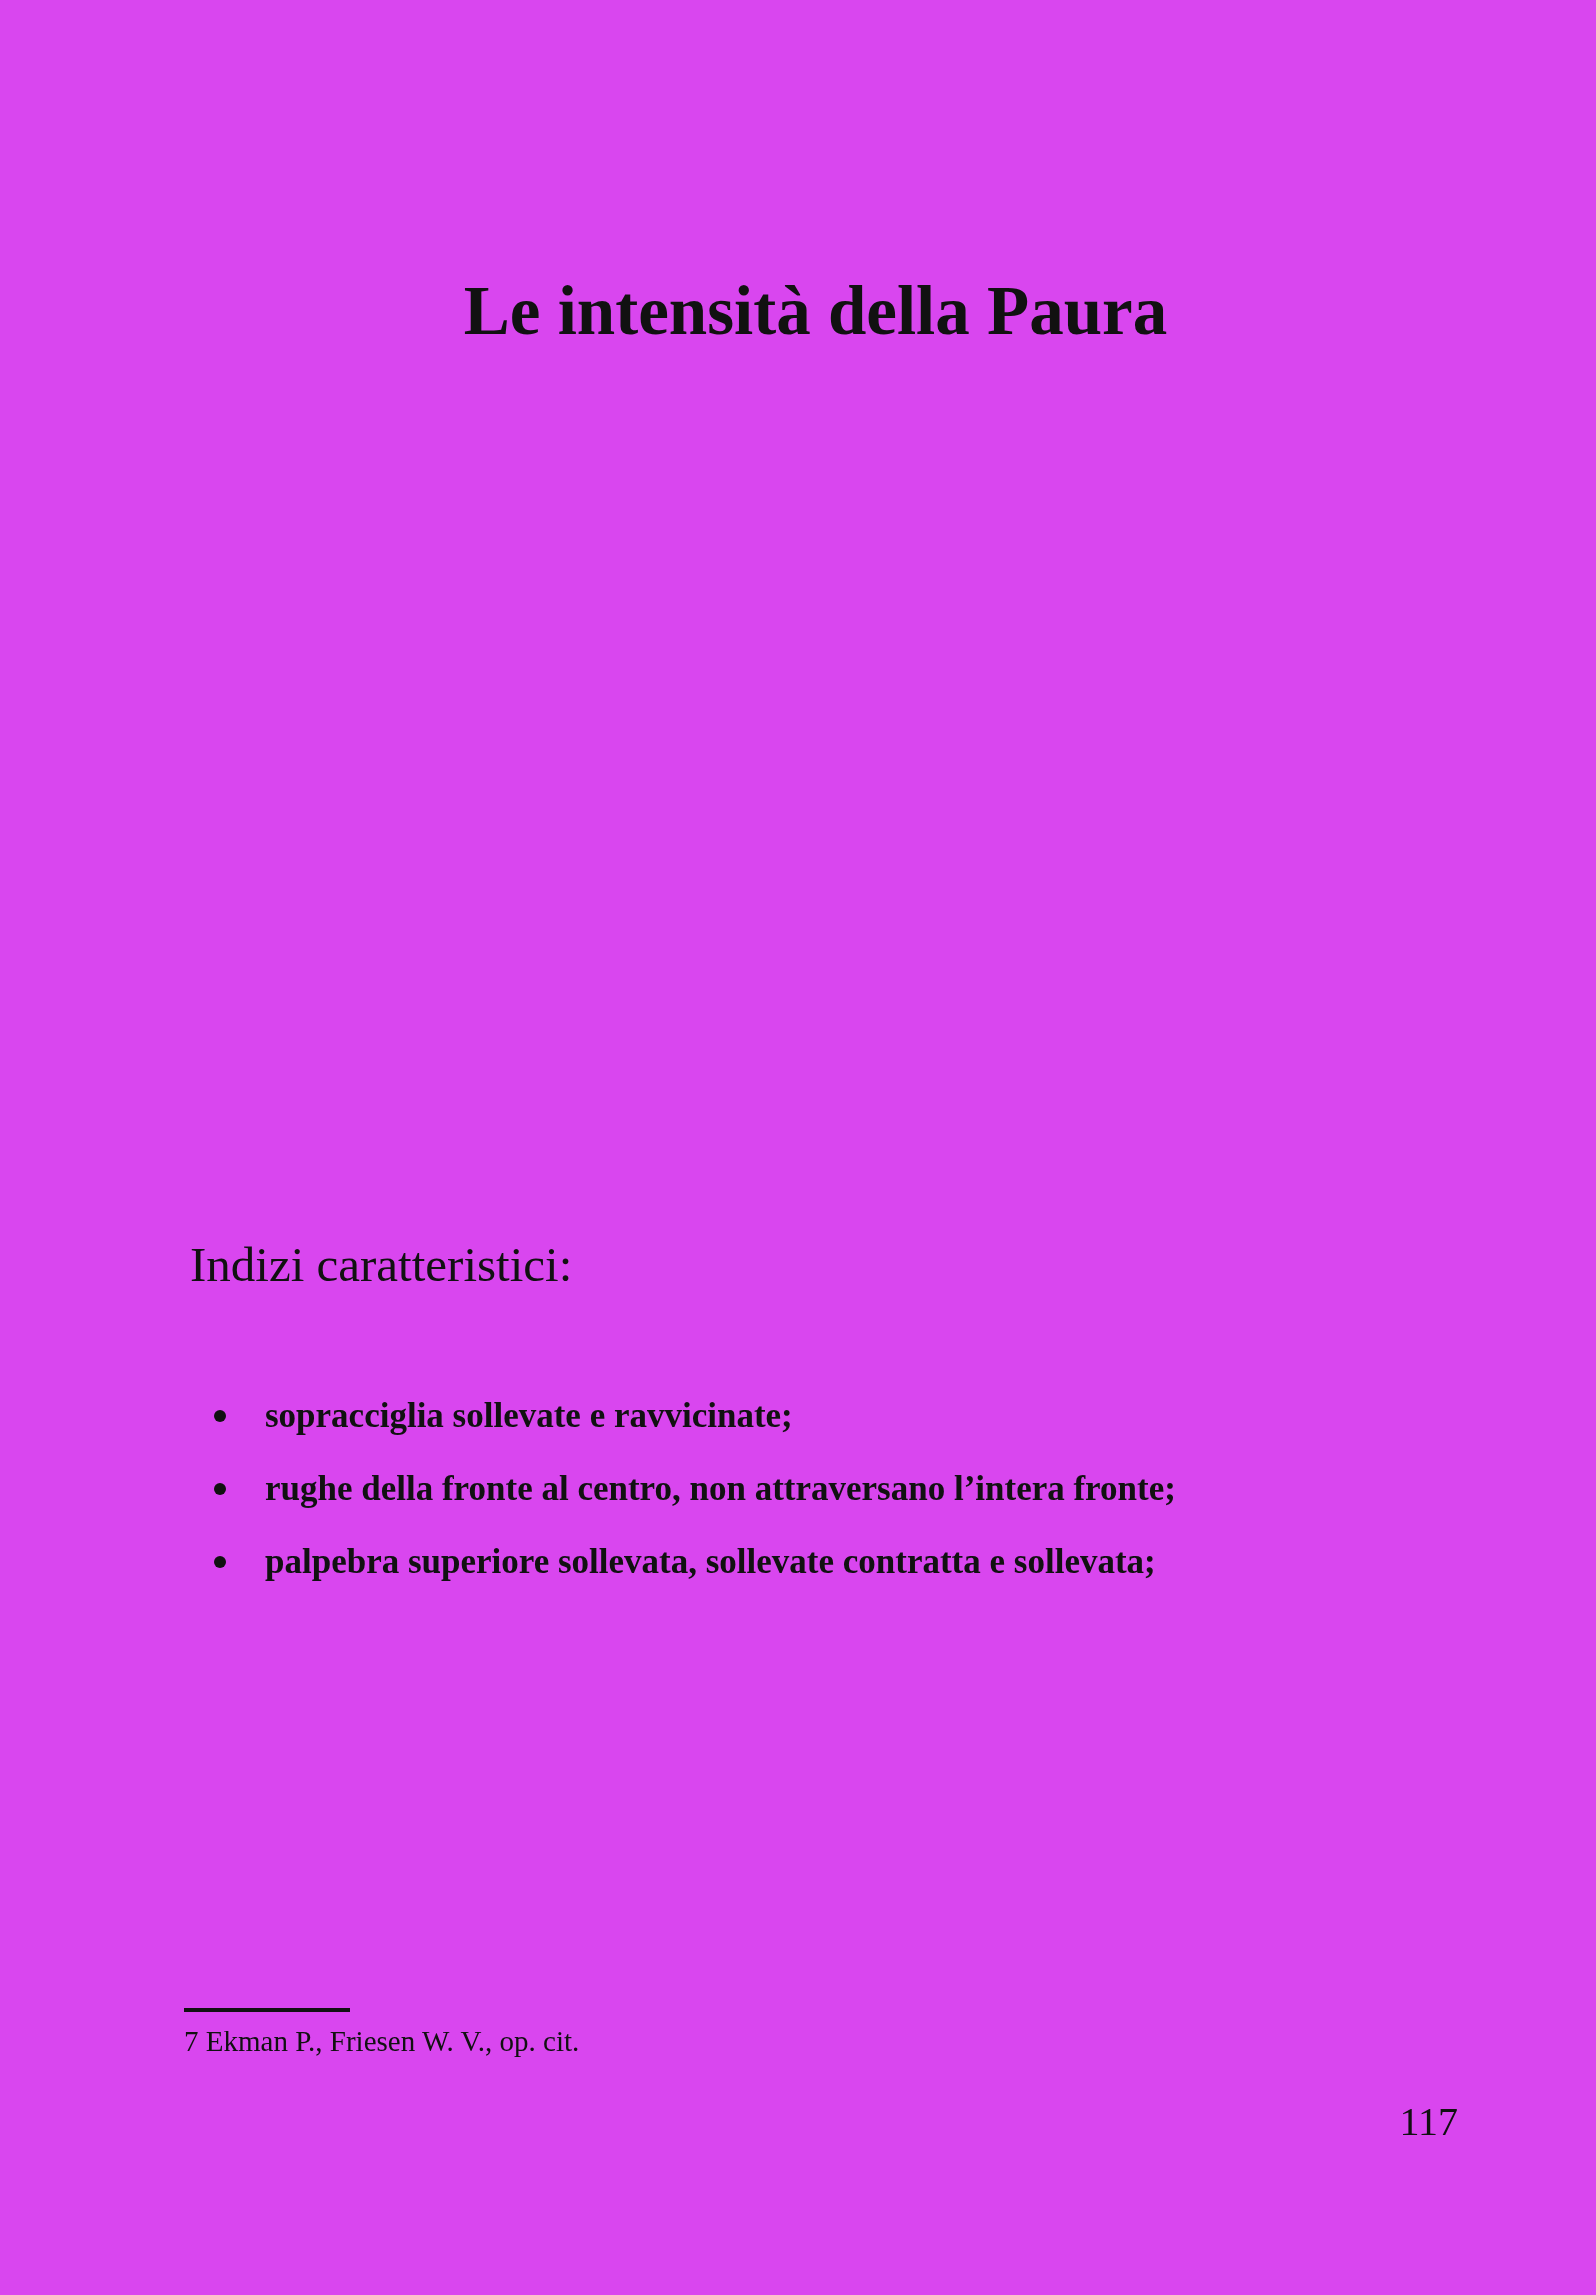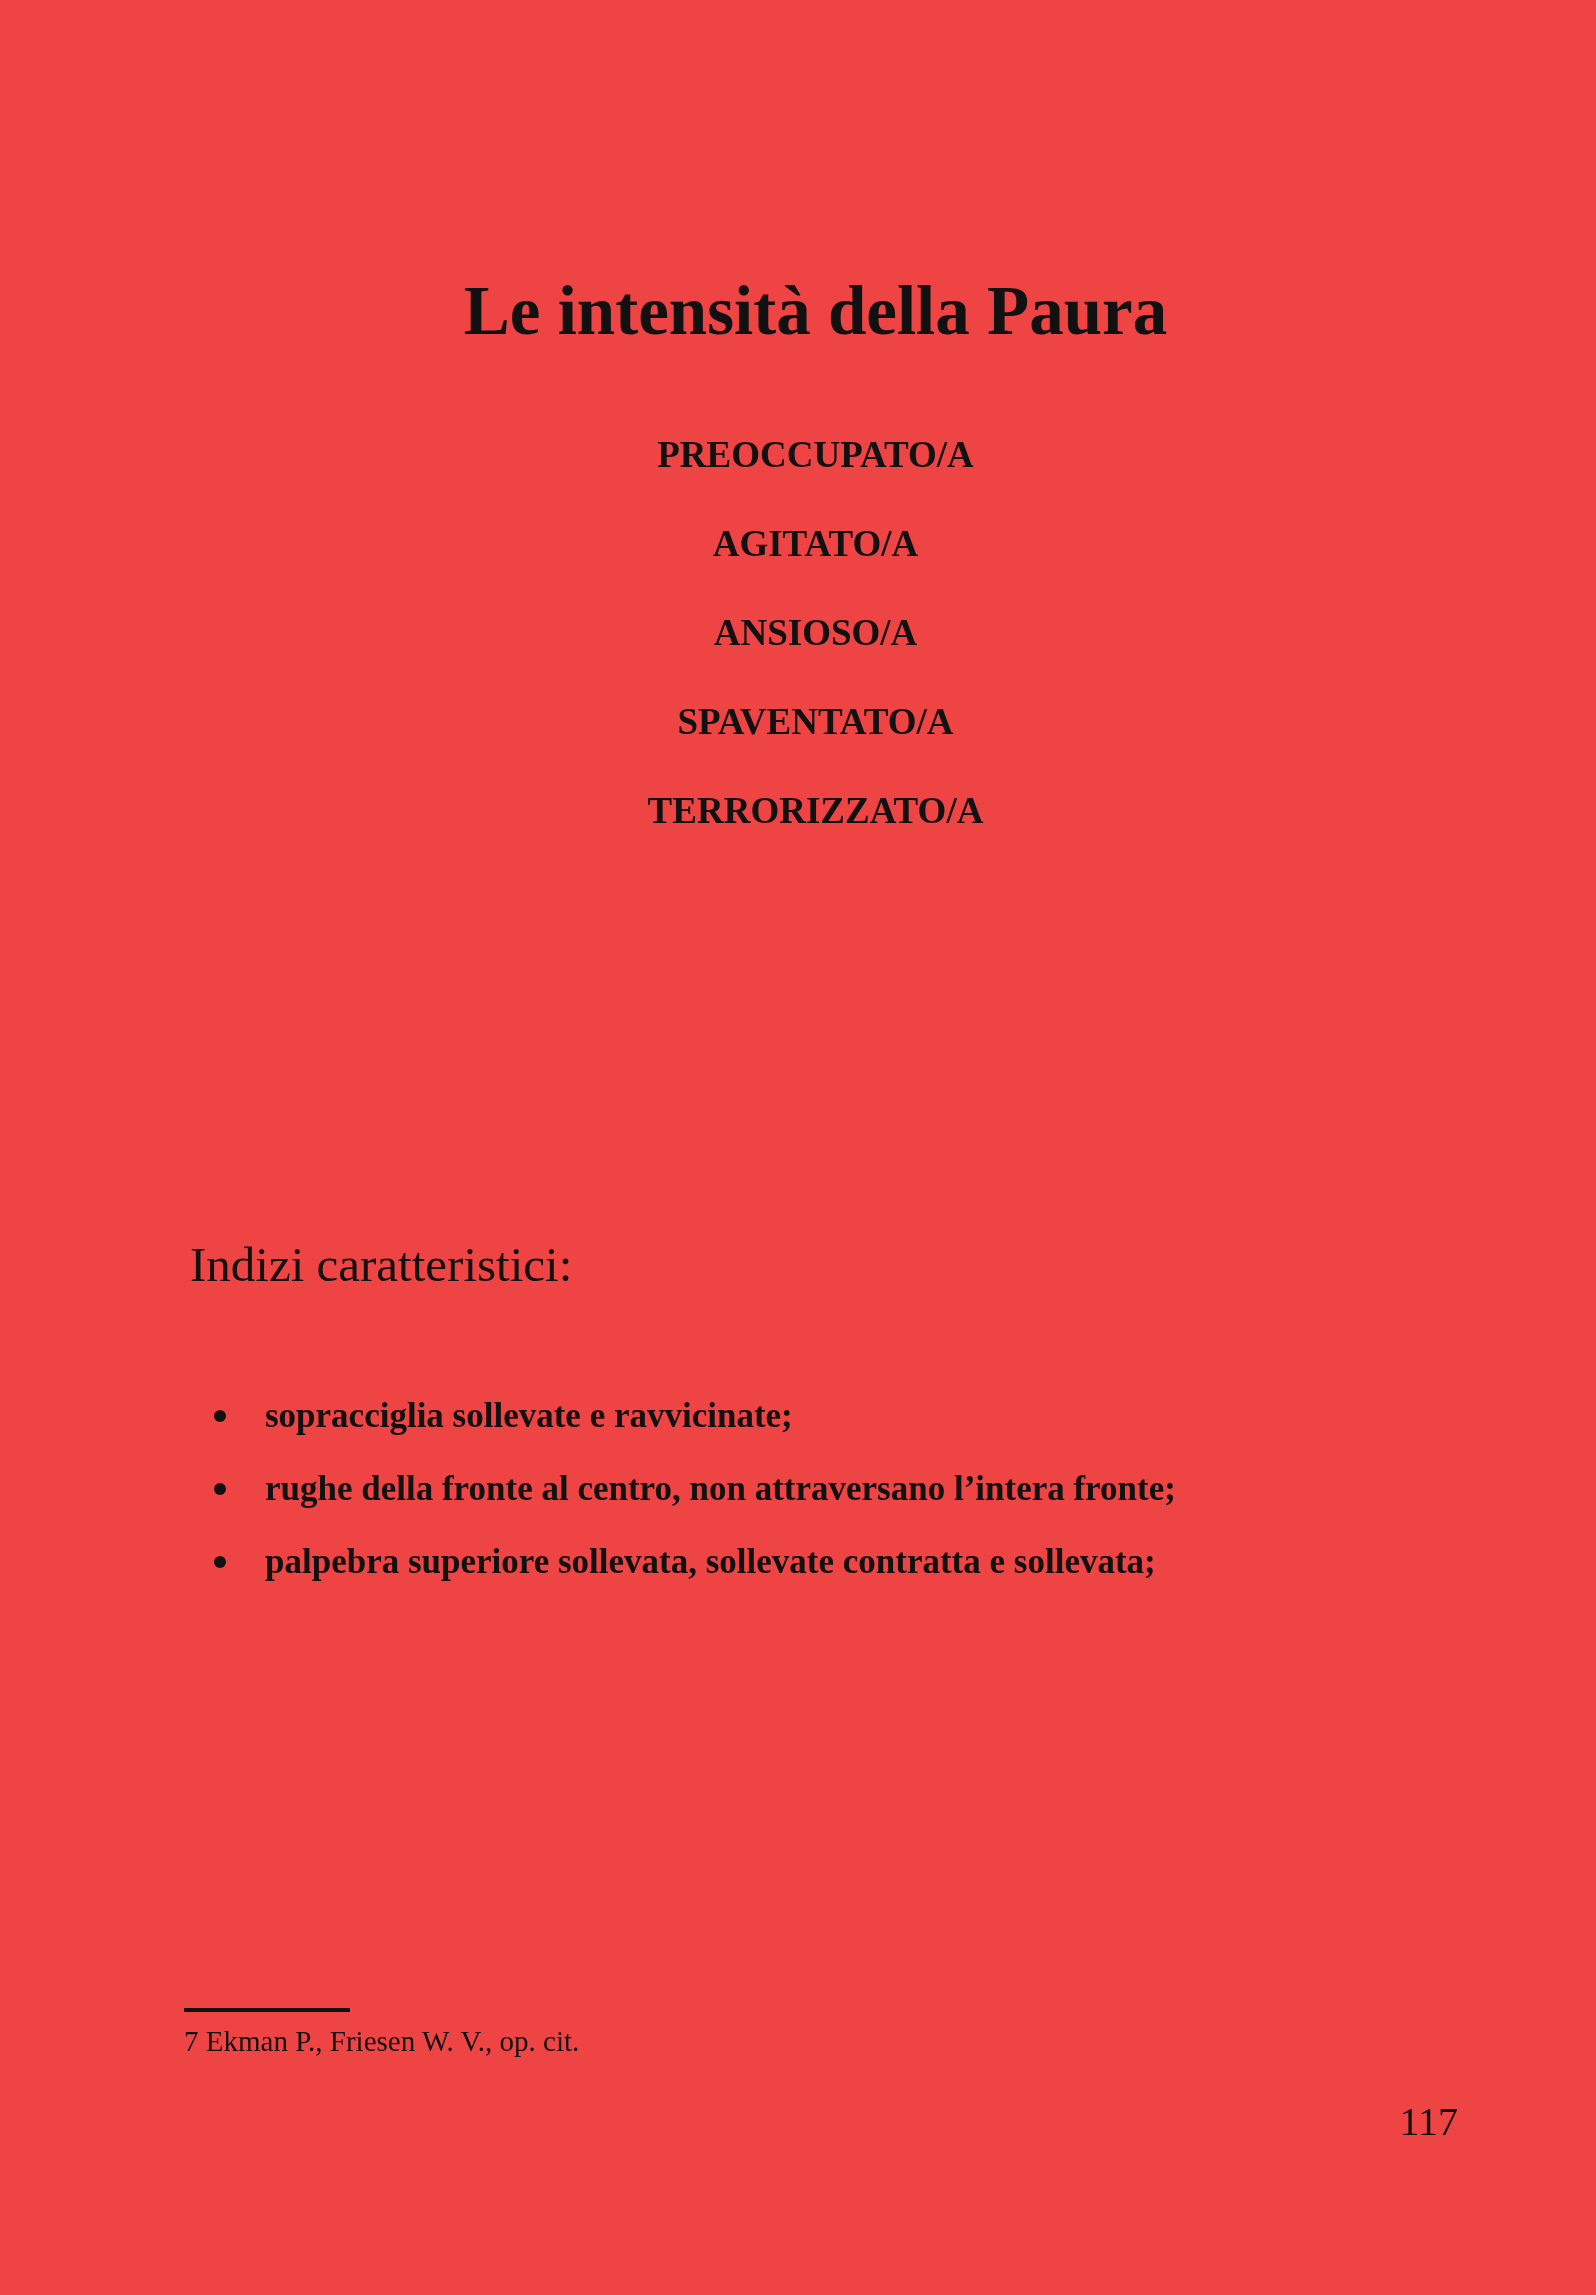--- a/index.html
+++ b/index.html
@@ -4,21 +4,21 @@
 <style>
   html, body {
     margin: 0;
     padding: 0;
     background: #ffffff;
   }
   .page {
     position: relative;
     width: 1597px;
     height: 2295px;
-    background: #ef4444;
+    background: #d946ef;
     color: #111111;
     font-family: "Liberation Serif", serif;
     overflow: hidden;
   }
   .doc-title {
     position: absolute;
     top: 228px;
     left: 190px;
     width: 1251px;
     text-align: center;
@@ -105,27 +105,20 @@
     font-size: 40px;
   }
 </style>
 </head>
 <body>
 
 <div class="page">
 
   <h1 class="doc-title">Le intensità della Paura</h1>
 
-  <div class="intensity-list">
-    <div class="intensity-item">PREOCCUPATO/A</div>
-    <div class="intensity-item">AGITATO/A</div>
-    <div class="intensity-item">ANSIOSO/A</div>
-    <div class="intensity-item">SPAVENTATO/A</div>
-    <div class="intensity-item">TERRORIZZATO/A</div>
-  </div>
 
   <div class="section-heading">Indizi caratteristici:</div>
 
   <ul class="bullet-list">
     <li class="bullet-item">
       <span class="bullet-dot"></span>
       <span class="bullet-text">sopracciglia sollevate e ravvicinate;</span>
     </li>
     <li class="bullet-item">
       <span class="bullet-dot"></span>

